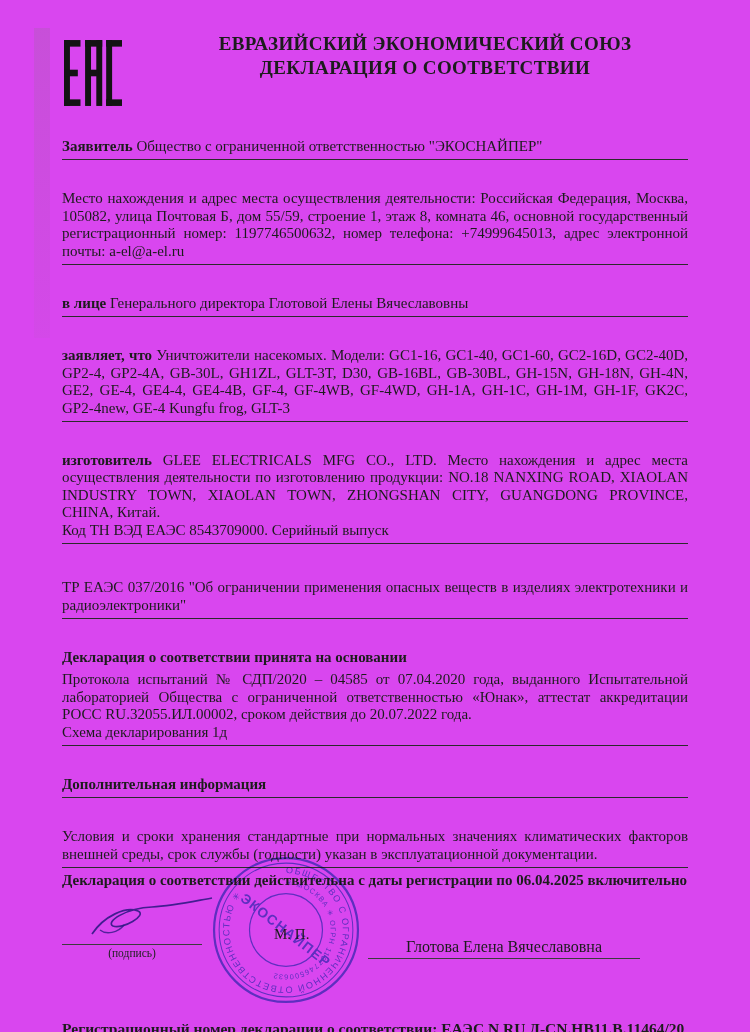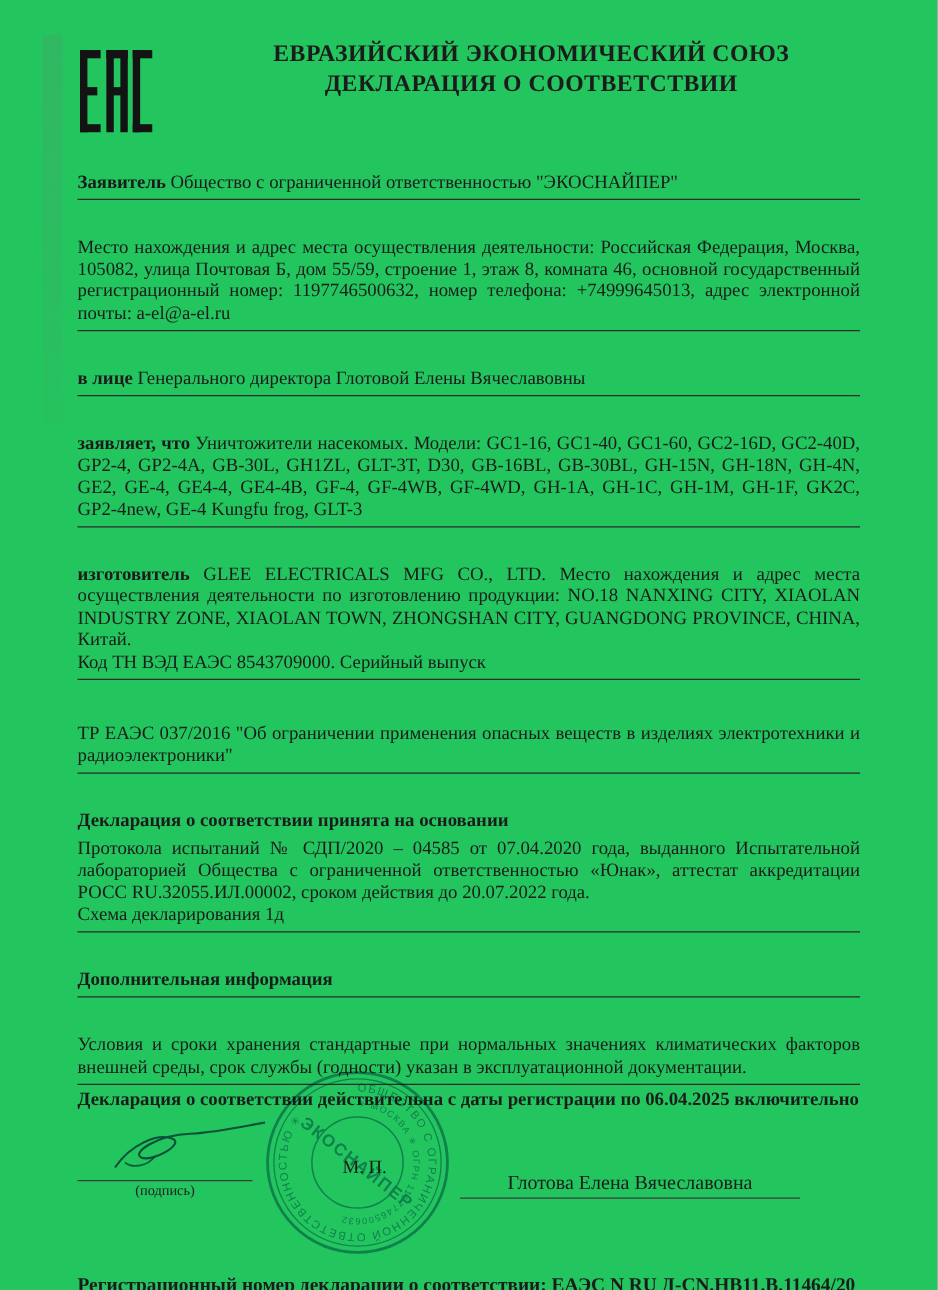--- a/index.html
+++ b/index.html
@@ -1,20 +1,20 @@
 <!DOCTYPE html>
 <html><head>
 <meta charset="utf-8">
 <style>
   html,body { margin:0; padding:0; background:#9a9a9a; }
   .page {
     position:relative;
     width:750px; height:1032px;
     margin:0 auto;
-    background:#22c55e;
+    background:#d946ef;
     outline:1px solid #c9c9c4;
     box-sizing:border-box;
     padding:28px 62px 0 62px;
     font-family:"Liberation Serif", serif;
     color:#1c1c1c;
     overflow:hidden;
   }
   .scan-streak {
     position:absolute; left:34px; top:28px; width:16px; height:310px;
     background:linear-gradient(180deg, rgba(120,120,115,0.18), rgba(120,120,115,0.05));
@@ -99,21 +99,21 @@
   </section>
 
   <section class="rule-b justify">
     <span class="b">заявляет, что</span>
     <span>Уничтожители насекомых.  Модели: GC1-16, GC1-40, GC1-60, GC2-16D, GC2-40D, GP2-4, GP2-4A, GB-30L, GH1ZL, GLT-3T, D30, GB-16BL, GB-30BL, GH-15N, GH-18N, GH-4N, GE2, GE-4, GE4-4, GE4-4B, GF-4, GF-4WB, GF-4WD, GH-1A, GH-1C, GH-1M, GH-1F, GK2C, GP2-4new, GE-4 Kungfu frog, GLT-3</span>
   </section>
 
   <section class="rule-b">
     <div class="justify">
       <span class="b">изготовитель</span>
-      <span>GLEE ELECTRICALS MFG CO., LTD. Место нахождения и адрес места осуществления деятельности по изготовлению продукции: NO.18 NANXING CITY, XIAOLAN INDUSTRY ZONE, XIAOLAN TOWN, ZHONGSHAN CITY, GUANGDONG PROVINCE, CHINA, Китай.</span>
+      <span>GLEE ELECTRICALS MFG CO., LTD. Место нахождения и адрес места осуществления деятельности по изготовлению продукции: NO.18 NANXING ROAD, XIAOLAN INDUSTRY TOWN, XIAOLAN TOWN, ZHONGSHAN CITY, GUANGDONG PROVINCE, CHINA, Китай.</span>
     </div>
     <div>Код ТН ВЭД ЕАЭС 8543709000. Серийный выпуск</div>
   </section>
 
   <section class="rule-b">
     <div class="justify basis-body">ТР ЕАЭС 037/2016 "Об ограничении применения опасных веществ в изделиях электротехники и радиоэлектроники"</div>
   </section>
 
   <section class="rule-b">
     <div class="sec-head">Декларация о соответствии принята на основании</div>

